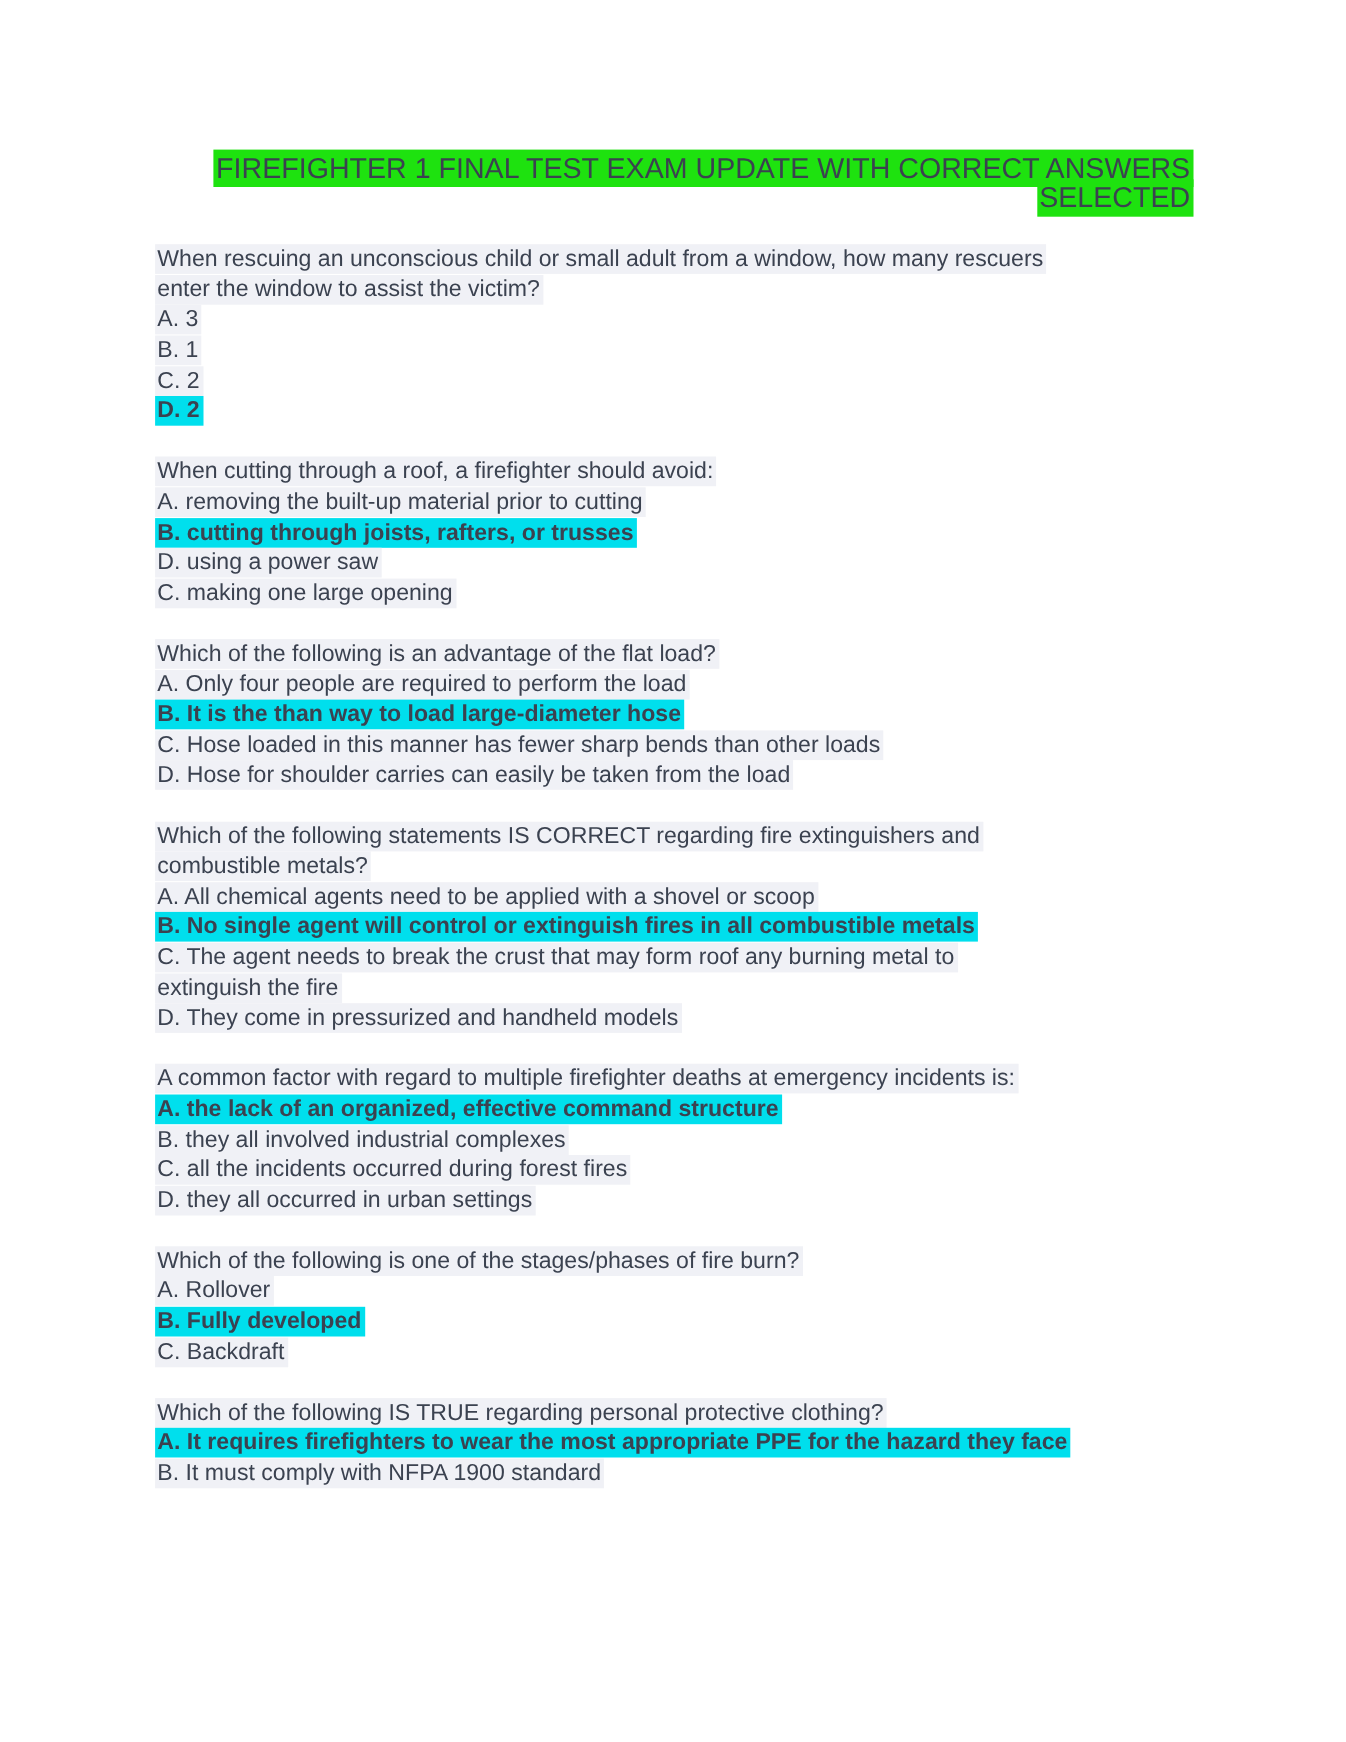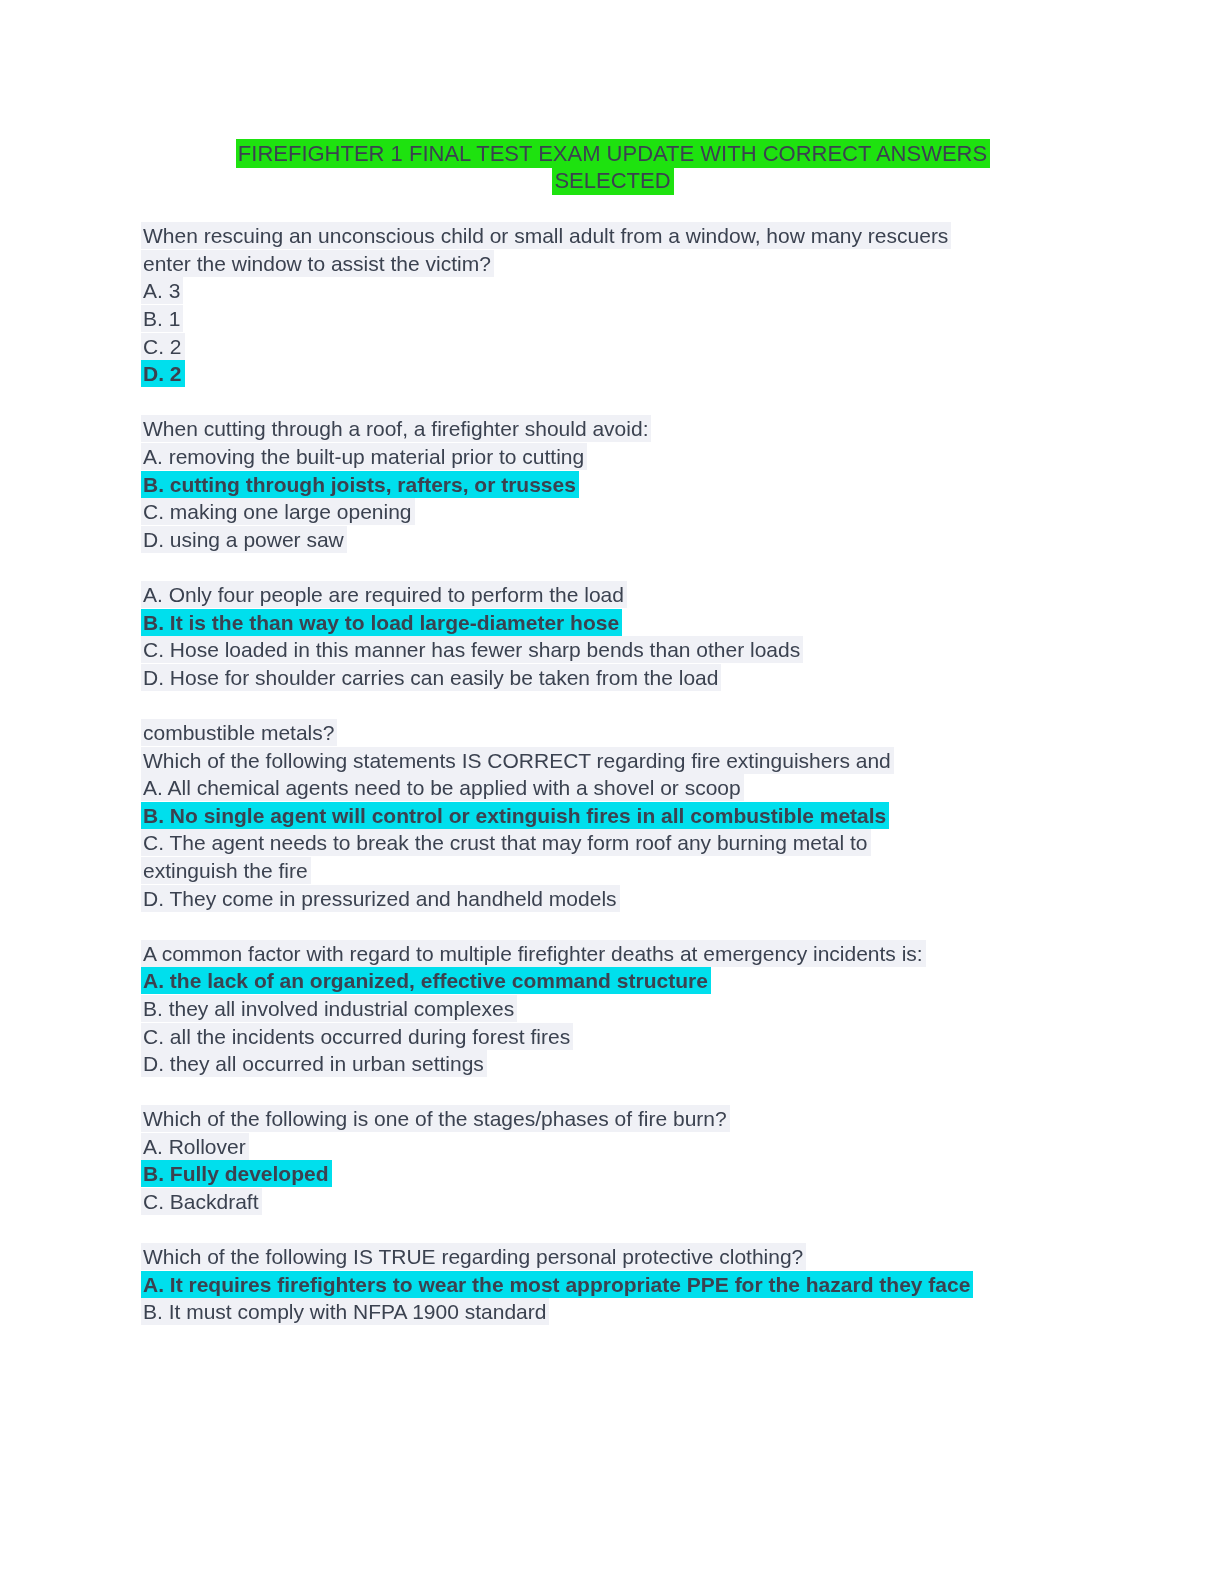--- a/index.html
+++ b/index.html
@@ -16,21 +16,21 @@
   }
   .page{
     position:relative;width:1224px;height:1584px;
     background:#ffffff;overflow:hidden;
   }
   .doc{
     position:absolute;left:141px;top:139px;width:944px;
     color:var(--text);font-size:21px;line-height:var(--line);
   }
   .block{margin:0 0 var(--line) 0;}
-  .block.title{text-align:center;font-size:22px;}
+  .block.title{text-align:right;font-size:26px;}
   .line{height:var(--line);white-space:pre;}
   .line > span{padding:1.5px 3px 2.5px 2px;}
   .hl-gray{background:var(--hl-gray);}
   .hl-cyan{background:var(--hl-cyan);font-weight:bold;}
   .hl-green{background:var(--hl-green);}
 </style>
 </head>
 <body>
 
 <div class="page">
@@ -44,32 +44,33 @@
         <div class="line"><span class="hl-gray">enter the window to assist the victim?</span></div>
         <div class="line"><span class="hl-gray">A. 3</span></div>
         <div class="line"><span class="hl-gray">B. 1</span></div>
         <div class="line"><span class="hl-gray">C. 2</span></div>
         <div class="line"><span class="hl-cyan">D. 2</span></div>
       </div>
       <div class="block">
         <div class="line"><span class="hl-gray">When cutting through a roof, a firefighter should avoid:</span></div>
         <div class="line"><span class="hl-gray">A. removing the built-up material prior to cutting</span></div>
         <div class="line"><span class="hl-cyan">B. cutting through joists, rafters, or trusses</span></div>
+        <div class="line"><span class="hl-gray">D. using a power saw</span></div>
         <div class="line"><span class="hl-gray">C. making one large opening</span></div>
-        <div class="line"><span class="hl-gray">D. using a power saw</span></div>
       </div>
       <div class="block">
+        <div class="line"><span class="hl-gray">Which of the following is an advantage of the flat load?</span></div>
         <div class="line"><span class="hl-gray">A. Only four people are required to perform the load</span></div>
         <div class="line"><span class="hl-cyan">B. It is the than way to load large-diameter hose</span></div>
         <div class="line"><span class="hl-gray">C. Hose loaded in this manner has fewer sharp bends than other loads</span></div>
         <div class="line"><span class="hl-gray">D. Hose for shoulder carries can easily be taken from the load</span></div>
       </div>
       <div class="block">
+        <div class="line"><span class="hl-gray">Which of the following statements IS CORRECT regarding fire extinguishers and</span></div>
         <div class="line"><span class="hl-gray">combustible metals?</span></div>
-        <div class="line"><span class="hl-gray">Which of the following statements IS CORRECT regarding fire extinguishers and</span></div>
         <div class="line"><span class="hl-gray">A. All chemical agents need to be applied with a shovel or scoop</span></div>
         <div class="line"><span class="hl-cyan">B. No single agent will control or extinguish fires in all combustible metals</span></div>
         <div class="line"><span class="hl-gray">C. The agent needs to break the crust that may form roof any burning metal to</span></div>
         <div class="line"><span class="hl-gray">extinguish the fire</span></div>
         <div class="line"><span class="hl-gray">D. They come in pressurized and handheld models</span></div>
       </div>
       <div class="block">
         <div class="line"><span class="hl-gray">A common factor with regard to multiple firefighter deaths at emergency incidents is:</span></div>
         <div class="line"><span class="hl-cyan">A. the lack of an organized, effective command structure</span></div>
         <div class="line"><span class="hl-gray">B. they all involved industrial complexes</span></div>

